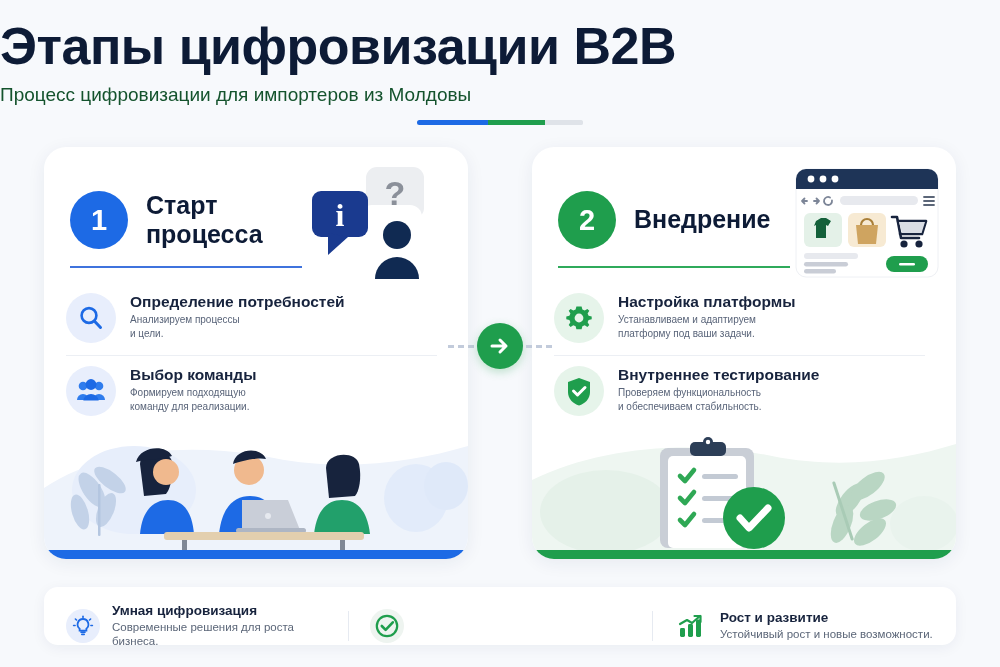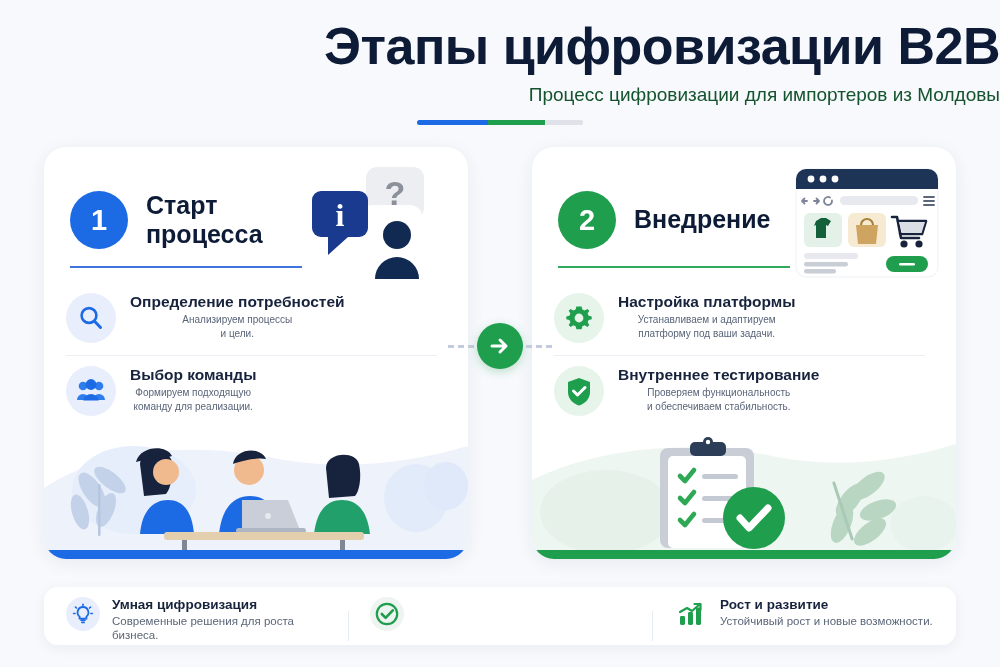--- a/index.html
+++ b/index.html
@@ -5,21 +5,21 @@
   * { box-sizing: border-box; margin: 0; padding: 0; }
   html, body { width: 1000px; height: 667px; }
   body {
     font-family: "Liberation Sans", sans-serif;
     background: #f7f9fc;
     position: relative;
     overflow: hidden;
   }
 
   
-  .header { text-align: right; padding-top: 18px; }
+  .header { text-align: left; padding-top: 18px; }
   .title {
     font-size: 52px;
     font-weight: 700;
     color: #0d1b36;
     letter-spacing: -0.5px;
     line-height: 1.08;
   }
   .subtitle {
     margin-top: 10px;
     font-size: 19px;
@@ -104,21 +104,21 @@
     position: absolute;
     left: 26px;
     top: 119px;
     width: 232px;
     height: 2px;
   }
   .divider.blue { background: #3f73dd; }
   .divider.green { background: #2faa5b; }
 
   
-  .items { padding: 18px 31px 0 22px; position: relative; z-index: 3; text-align: center; }
+  .items { padding: 18px 31px 0 22px; position: relative; z-index: 3; }
   .item {
     display: flex;
     align-items: flex-start;
     padding: 10px 0 12px 0;
   }
   .item + .item { border-top: 1px solid #eceff4; }
   .item-icon {
     width: 50px; height: 50px;
     border-radius: 50%;
     flex: none;
@@ -181,21 +181,21 @@
     height: 58px;
     background: #ffffff;
     border-radius: 14px;
     box-shadow: 0 3px 14px rgba(22,40,80,0.06);
     display: flex;
     align-items: center;
   }
   .foot-item {
     flex: 1;
     display: flex;
-    align-items: flex-start;
+    align-items: center;
     padding: 0 16px 0 22px;
     position: relative;
     height: 100%;
     margin-top: 20px;
   }
   .foot-item + .foot-item::before {
     content: "";
     position: absolute;
     left: 0; top: 14px; bottom: 14px;
     width: 1px;

